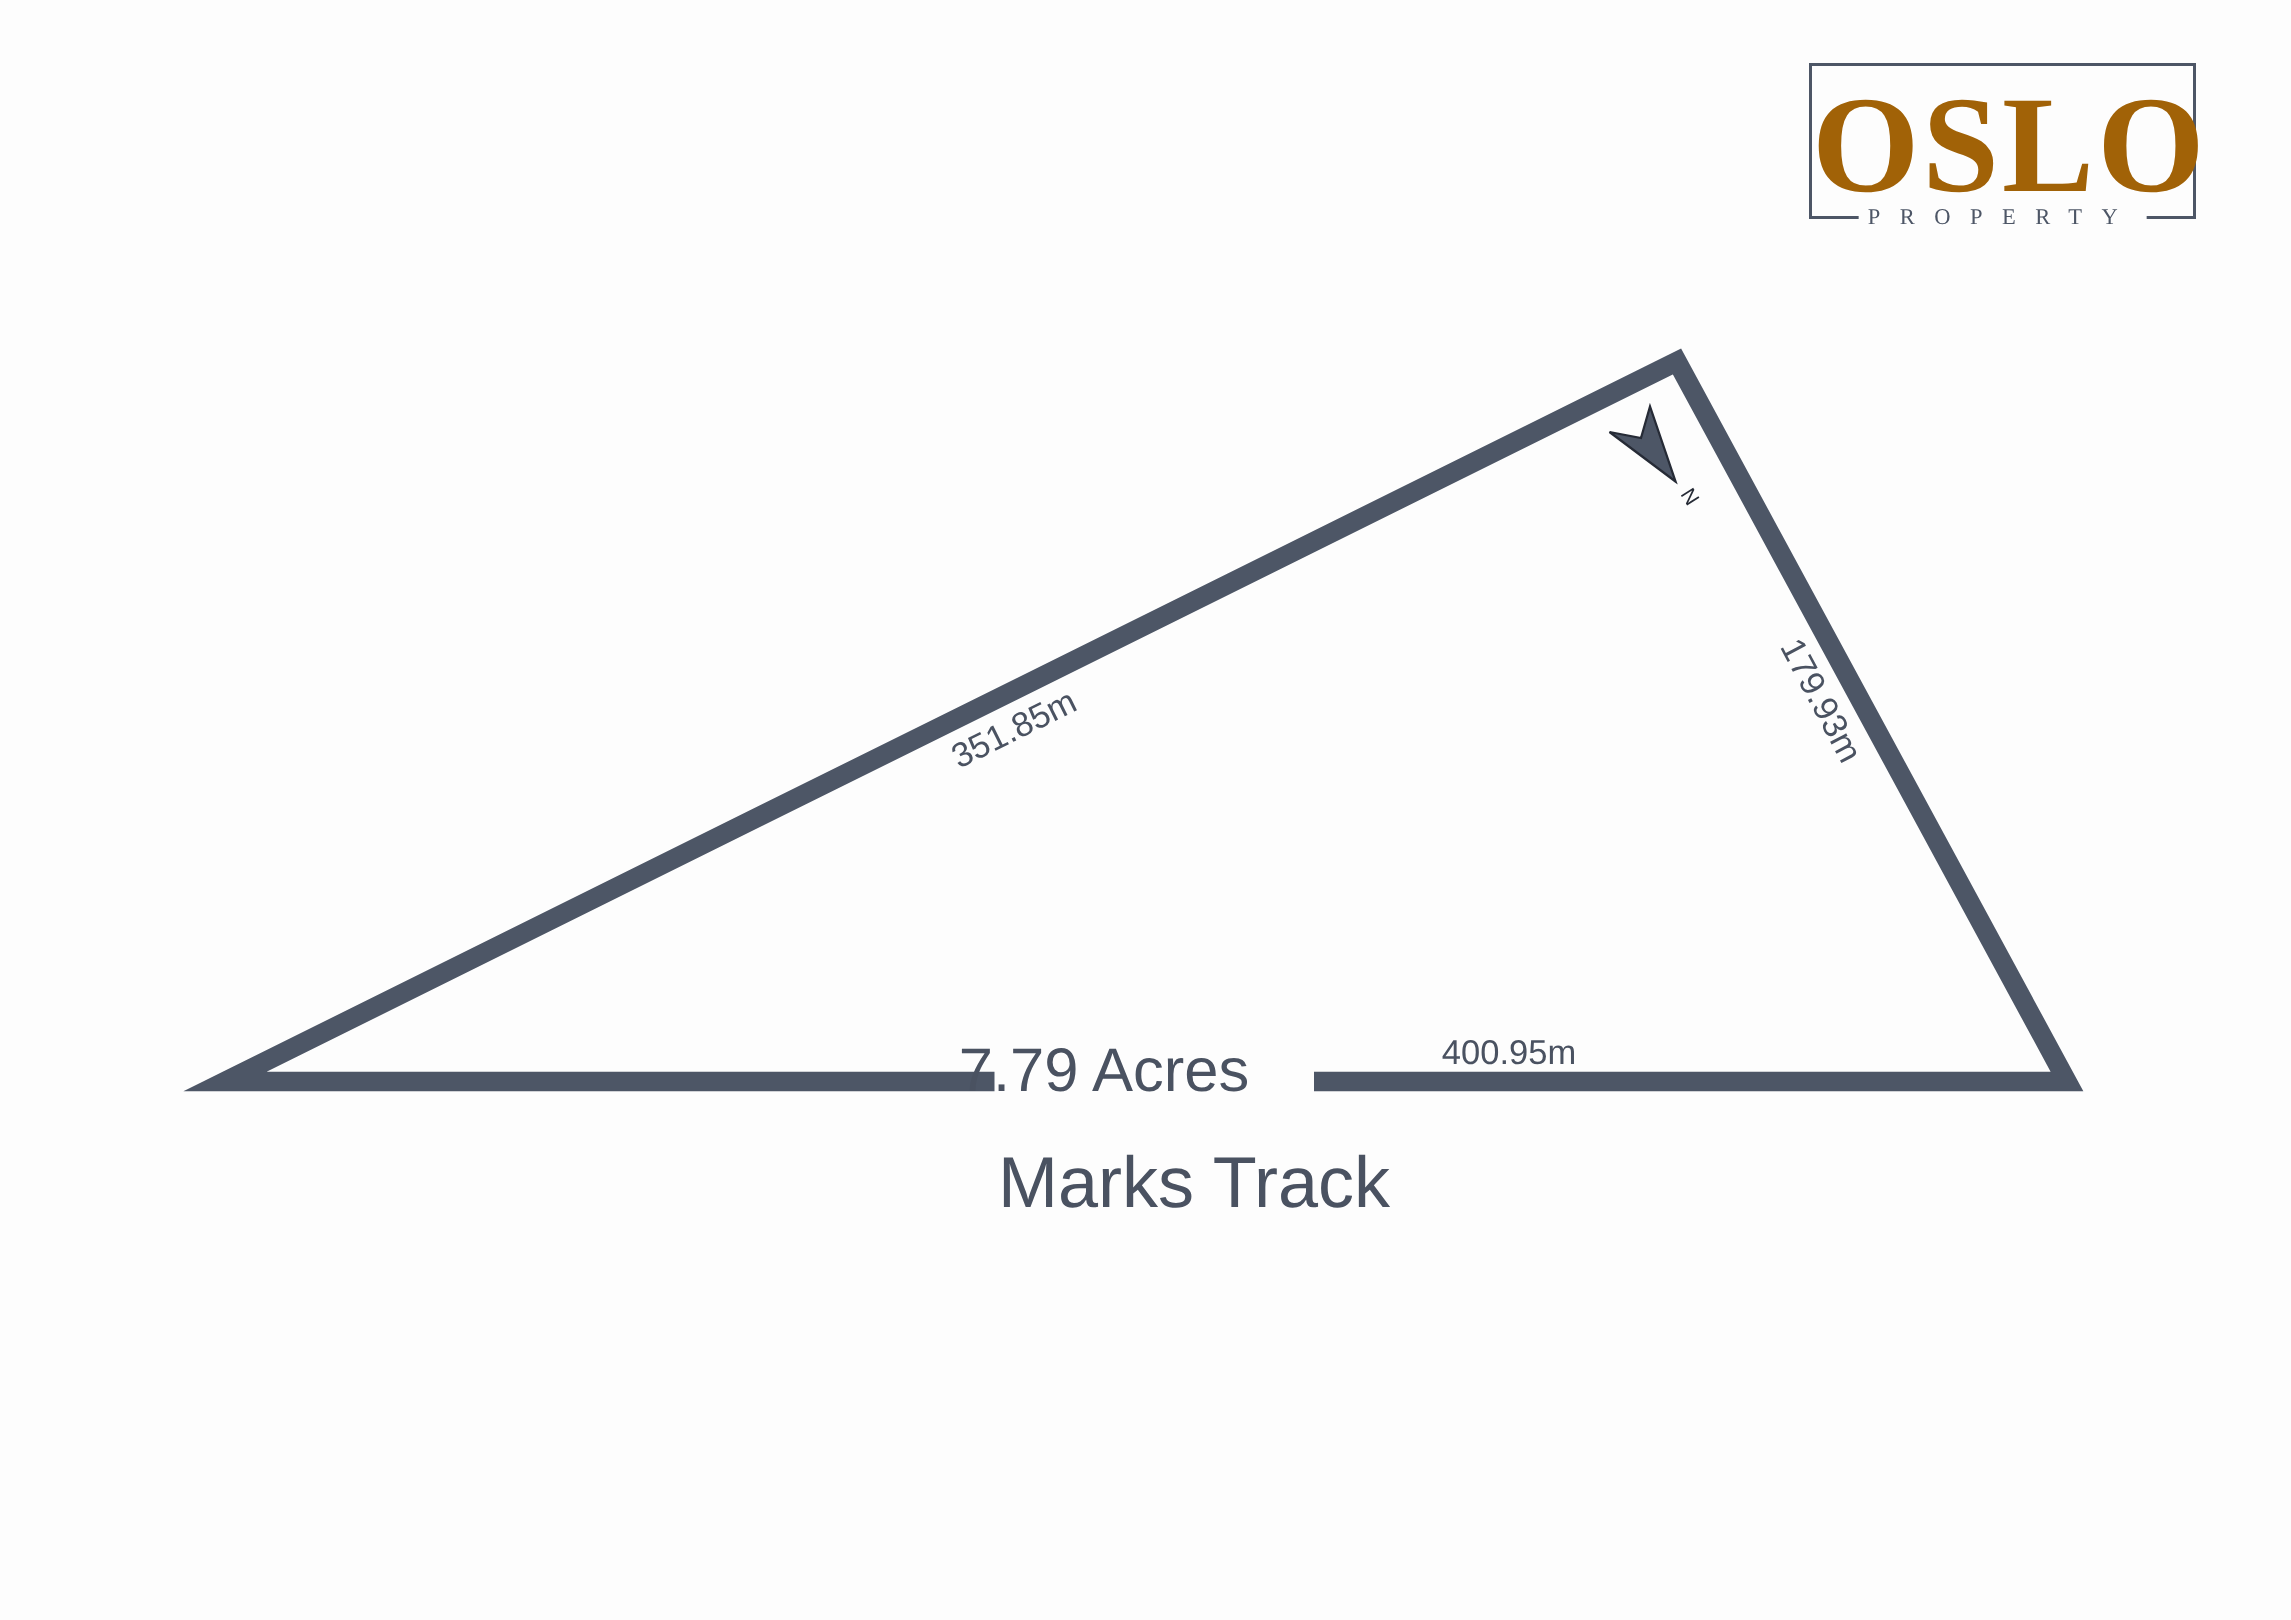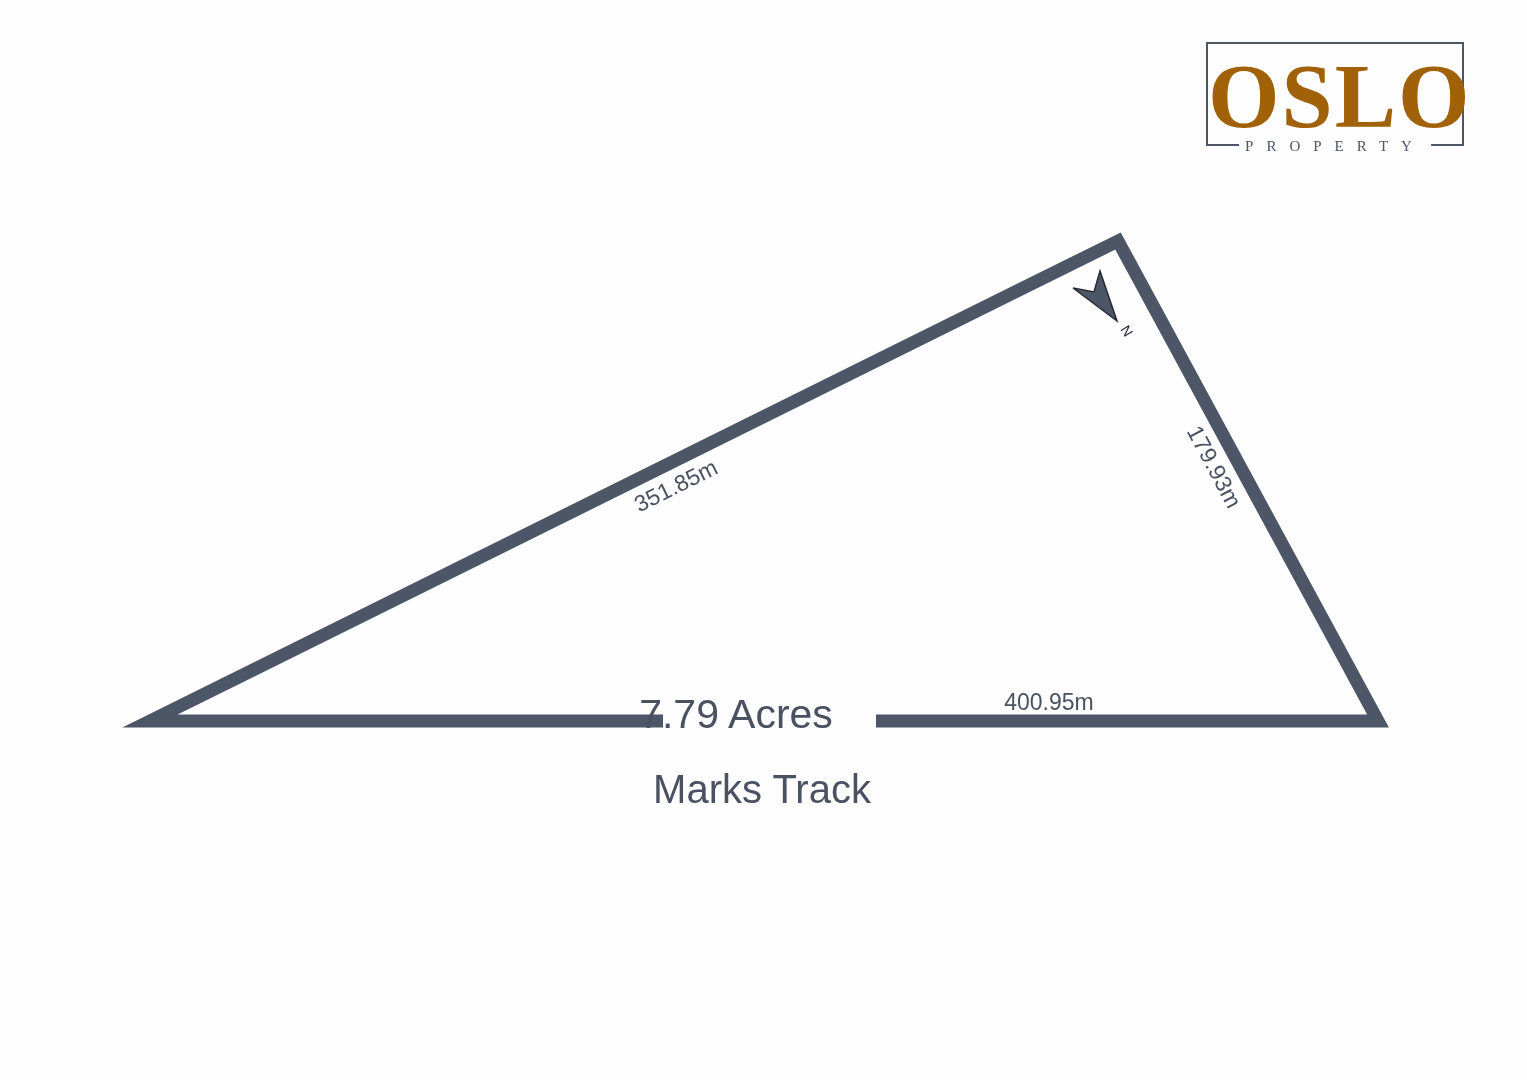--- a/index.html
+++ b/index.html
@@ -24,29 +24,29 @@
   .lbl { position: absolute; color: #4a5261; white-space: nowrap; }
   .side-nw {
     left: 676px; top: 486px; font-size: 23px;
     transform: translate(-50%, -50%) rotate(-26.5deg);
   }
   .side-e {
     left: 1214px; top: 467px; font-size: 23px;
     transform: translate(-50%, -50%) rotate(62deg);
   }
   .side-s {
-    left: 1049px; top: 702px; font-size: 23px;
+    left: 1006px; top: 702px; font-size: 23px;
     transform: translate(-50%, -50%);
   }
   .area-lbl {
     left: 736px; top: 714px; font-size: 41px;
     transform: translate(-50%, -50%);
   }
   .street-lbl {
-    left: 762px; top: 789px; font-size: 40px;
+    left: 796px; top: 789px; font-size: 48px;
     transform: translate(-50%, -50%);
   }
   .north-n {
     left: 1127px; top: 331px; font-size: 14px; color: #262b36;
     transform: translate(-50%, -50%) rotate(58deg);
   }
 
   .logo {
     position: absolute;
     left: 1206px; top: 42px;

